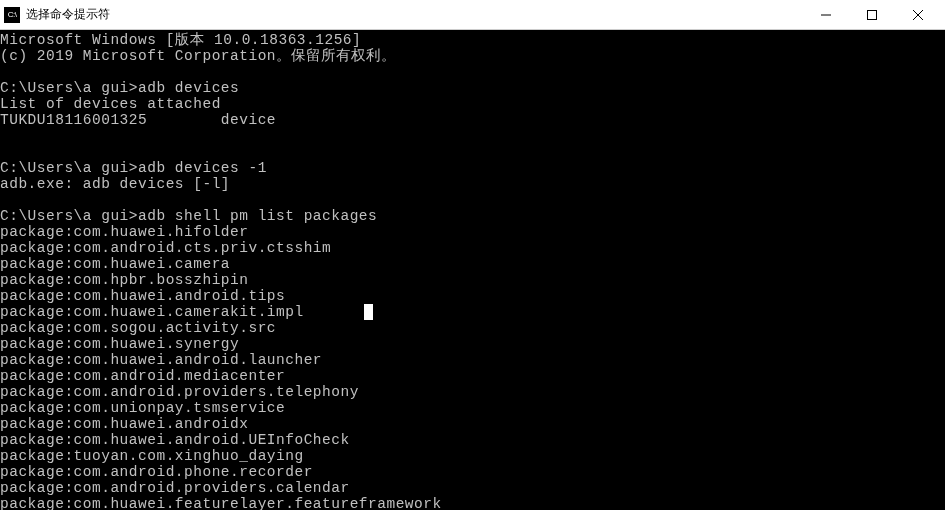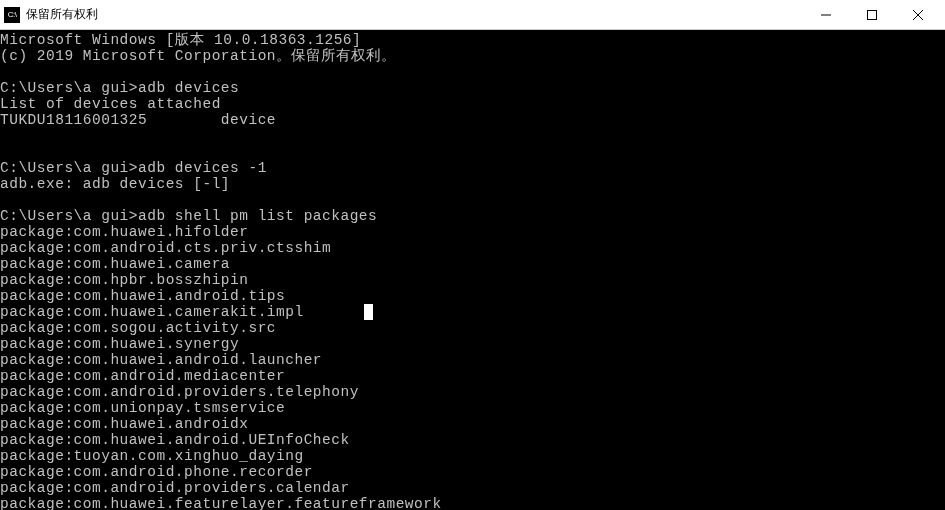--- a/index.html
+++ b/index.html
@@ -70,21 +70,21 @@
       background: #fff;
       vertical-align: top;
       margin-left: 60px;
     }
   </style>
 </head>
 <body>
 
 <div class="titlebar">
   <span class="titlebar-icon">C:\</span>
-  <span class="titlebar-title">保留所有权利</span>
+  <span class="titlebar-title">选择命令提示符</span>
   <div class="titlebar-controls">
     <div class="titlebar-btn">
       <svg viewBox="0 0 10 10">
           <line x1="0" y1="5" x2="10" y2="5" stroke="currentColor" stroke-width="1"></line>
         </svg>
     </div>
     <div class="titlebar-btn">
       <svg viewBox="0 0 10 10">
           <rect x="0.5" y="0.5" width="9" height="9" fill="none" stroke="currentColor" stroke-width="1"></rect>
         </svg>

